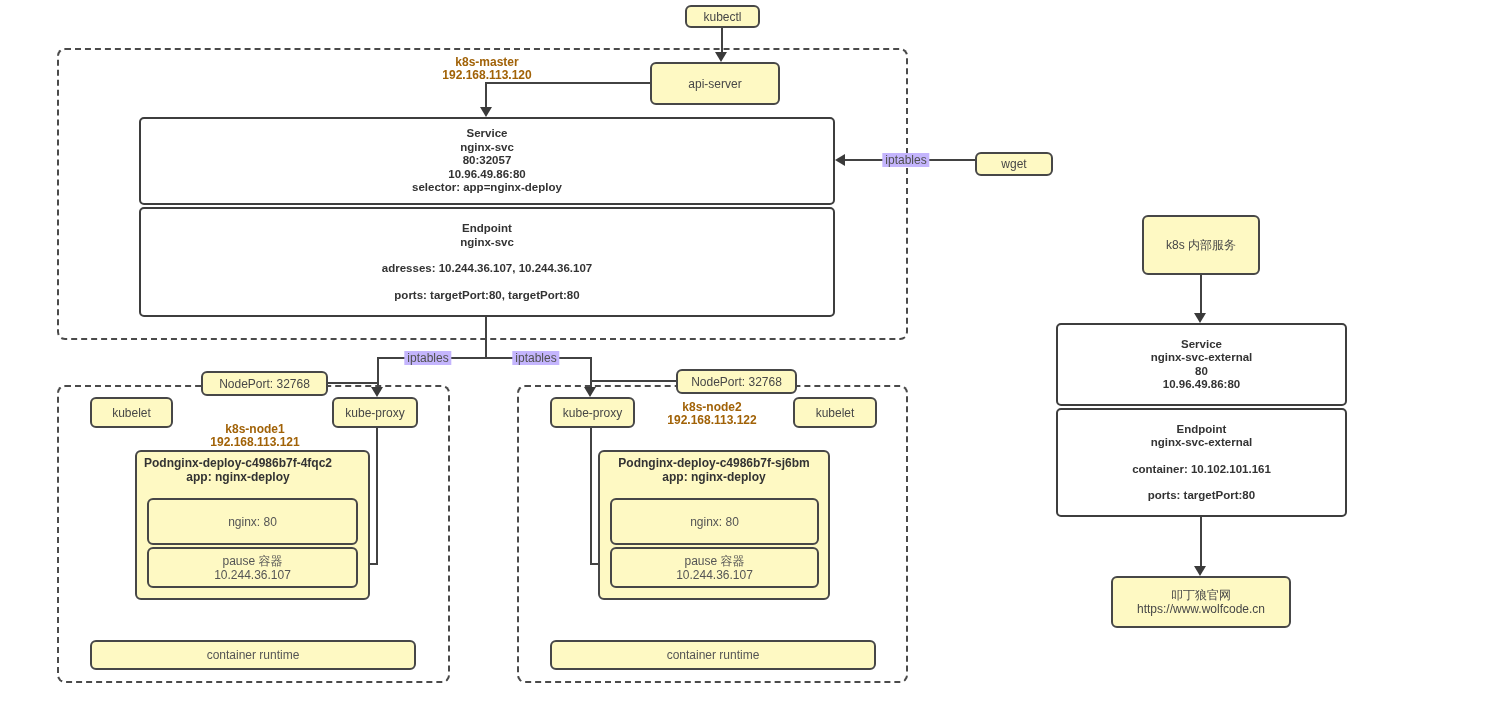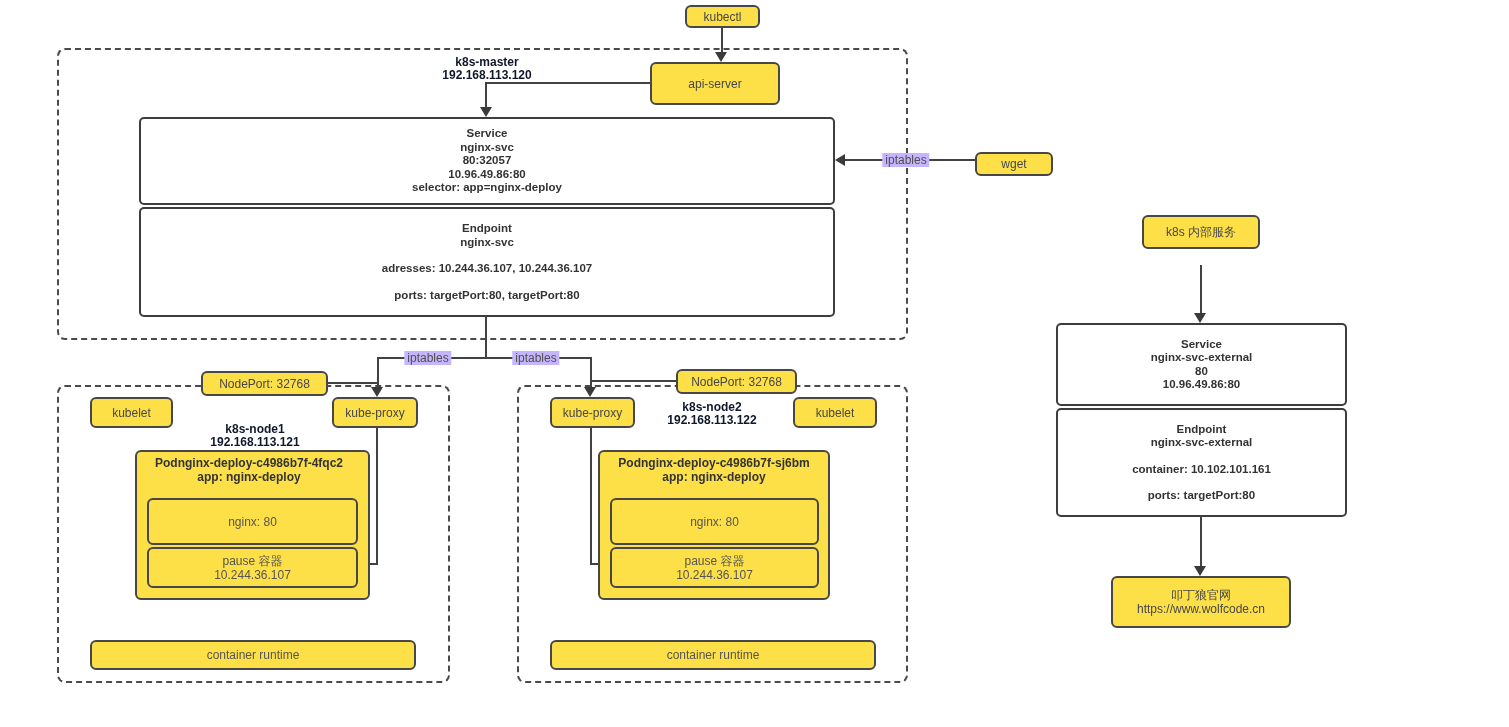--- a/index.html
+++ b/index.html
@@ -1,33 +1,33 @@
 <!DOCTYPE html>
 <html><head>
 <meta charset="utf-8">
 <style>
   html,body{margin:0;padding:0;background:#ffffff;}
   #canvas{
     position:relative;width:1509px;height:727px;background:#ffffff;overflow:hidden;
     font-family:"Liberation Sans","DejaVu Sans",sans-serif;color:#3a3a3a;
   }
   .box{
-    position:absolute;background:#fde047;border:2px solid #474747;border-radius:6px;
+    position:absolute;background:#fef9c3;border:2px solid #474747;border-radius:6px;
     display:flex;flex-direction:column;align-items:center;justify-content:center;
     font-size:12px;line-height:14px;text-align:center;color:#474747;z-index:4;box-sizing:border-box;
   }
   .bigbox{
     position:absolute;background:#ffffff;border:2px solid #3d3d3d;border-radius:5px;
     display:flex;flex-direction:column;align-items:center;justify-content:center;
     font-size:11.5px;line-height:13.5px;font-weight:bold;text-align:center;color:#333;z-index:3;box-sizing:border-box;
   }
   .region{
     position:absolute;border:2px dashed #4a4a4a;border-radius:8px;background:transparent;z-index:1;box-sizing:border-box;
   }
-  .ntitle{position:absolute;font-size:12px;line-height:13px;font-weight:bold;text-align:center;color:#0f172a;z-index:4;}
+  .ntitle{position:absolute;font-size:12px;line-height:13px;font-weight:bold;text-align:center;color:#a16207;z-index:4;}
   .hline,.vline{position:absolute;background:#424242;z-index:2;}
   .hline{height:2px;}
   .vline{width:2px;}
   .arr{position:absolute;width:0;height:0;z-index:3;}
   .arr.down{border-left:6px solid transparent;border-right:6px solid transparent;border-top:10px solid #3a3a3a;}
   .arr.left{border-top:6px solid transparent;border-bottom:6px solid transparent;border-right:10px solid #3a3a3a;}
   .arr.right{border-top:6px solid transparent;border-bottom:6px solid transparent;border-left:10px solid #3a3a3a;}
   .lbl{
     position:absolute;background:#c4b5fd;padding:0 3px;font-size:12px;color:#4f4f4f;
     transform:translate(-50%,-50%);z-index:5;white-space:nowrap;
@@ -121,21 +121,21 @@
   </div>
   <div class="box" style="left:332px;top:397px;width:86px;height:31px;">
     <span>kube-proxy</span>
   </div>
   <div class="ntitle" style="left:180px;top:401px;width:150px;margin-top:22px;">
     <div>k8s-node1</div>
     <div>192.168.113.121</div>
   </div>
 
   <div class="box" style="left:135px;top:450px;width:235px;height:150px;justify-content:flex-start;"></div>
-  <div class="podtitle" style="left:149px;top:456px;width:200px;text-align:center;">
+  <div class="podtitle" style="left:138px;top:456px;width:200px;text-align:center;">
     <div>Podnginx-deploy-c4986b7f-4fqc2</div>
     <div>app: nginx-deploy</div>
   </div>
   <div class="box graytext" style="left:147px;top:498px;width:211px;height:47px;z-index:5;">
     <span>nginx: 80</span>
   </div>
   <div class="box graytext" style="left:147px;top:547px;width:211px;height:41px;z-index:5;">
     <div>pause 容器</div>
     <div>10.244.36.107</div>
   </div>
@@ -166,21 +166,21 @@
     <span>nginx: 80</span>
   </div>
   <div class="box graytext" style="left:610px;top:547px;width:209px;height:41px;z-index:5;">
     <div>pause 容器</div>
     <div>10.244.36.107</div>
   </div>
   <div class="box graytext" style="left:550px;top:640px;width:326px;height:30px;">
     <span>container runtime</span>
   </div>
 
-  <div class="box" style="left:1142px;top:215px;width:118px;height:34px;">
+  <div class="box" style="left:1142px;top:215px;width:118px;height:60px;">
     <span>k8s 内部服务</span>
   </div>
 
   <div class="bigbox" style="left:1056px;top:323px;width:291px;height:83px;">
     <div>Service</div>
     <div>nginx-svc-external</div>
     <div>80</div>
     <div>10.96.49.86:80</div>
   </div>
 

